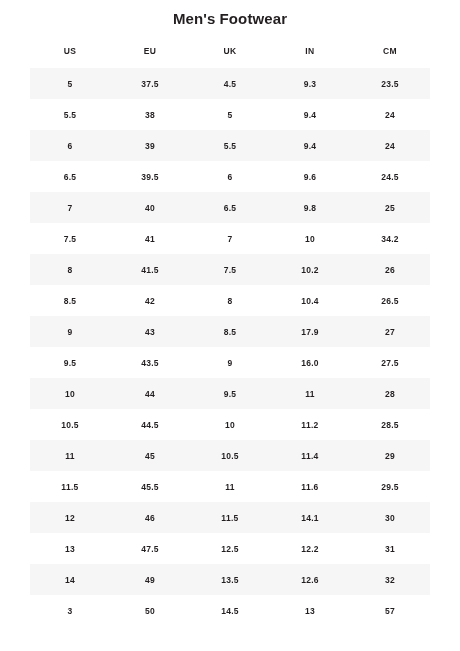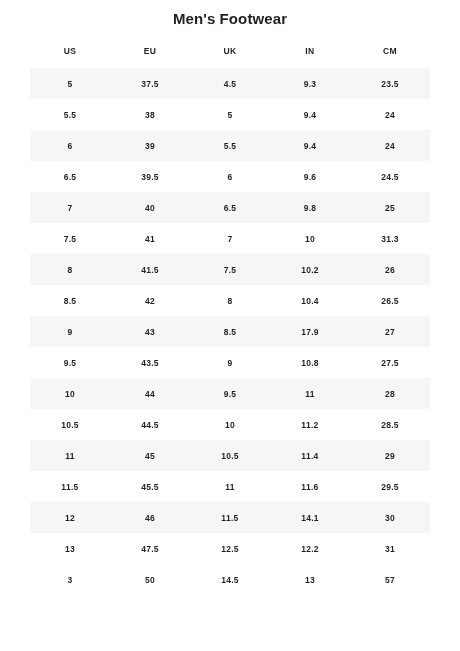--- a/index.html
+++ b/index.html
@@ -118,21 +118,21 @@
             <td>40</td>
             <td>6.5</td>
             <td>9.8</td>
             <td>25</td>
           </tr>
           <tr class="plain">
             <td>7.5</td>
             <td>41</td>
             <td>7</td>
             <td>10</td>
-            <td>31.3</td>
+            <td>34.2</td>
           </tr>
           <tr class="striped">
             <td>8</td>
             <td>41.5</td>
             <td>7.5</td>
             <td>10.2</td>
             <td>26</td>
           </tr>
           <tr class="plain">
             <td>8.5</td>
@@ -145,21 +145,21 @@
             <td>9</td>
             <td>43</td>
             <td>8.5</td>
             <td>17.9</td>
             <td>27</td>
           </tr>
           <tr class="plain">
             <td>9.5</td>
             <td>43.5</td>
             <td>9</td>
-            <td>10.8</td>
+            <td>16.0</td>
             <td>27.5</td>
           </tr>
           <tr class="striped">
             <td>10</td>
             <td>44</td>
             <td>9.5</td>
             <td>11</td>
             <td>28</td>
           </tr>
           <tr class="plain">
@@ -190,20 +190,27 @@
             <td>14.1</td>
             <td>30</td>
           </tr>
           <tr class="plain">
             <td>13</td>
             <td>47.5</td>
             <td>12.5</td>
             <td>12.2</td>
             <td>31</td>
           </tr>
+          <tr class="striped">
+            <td>14</td>
+            <td>49</td>
+            <td>13.5</td>
+            <td>12.6</td>
+            <td>32</td>
+          </tr>
           <tr class="plain">
             <td>3</td>
             <td>50</td>
             <td>14.5</td>
             <td>13</td>
             <td>57</td>
           </tr>
         </tbody>
     </table>
   </div>

